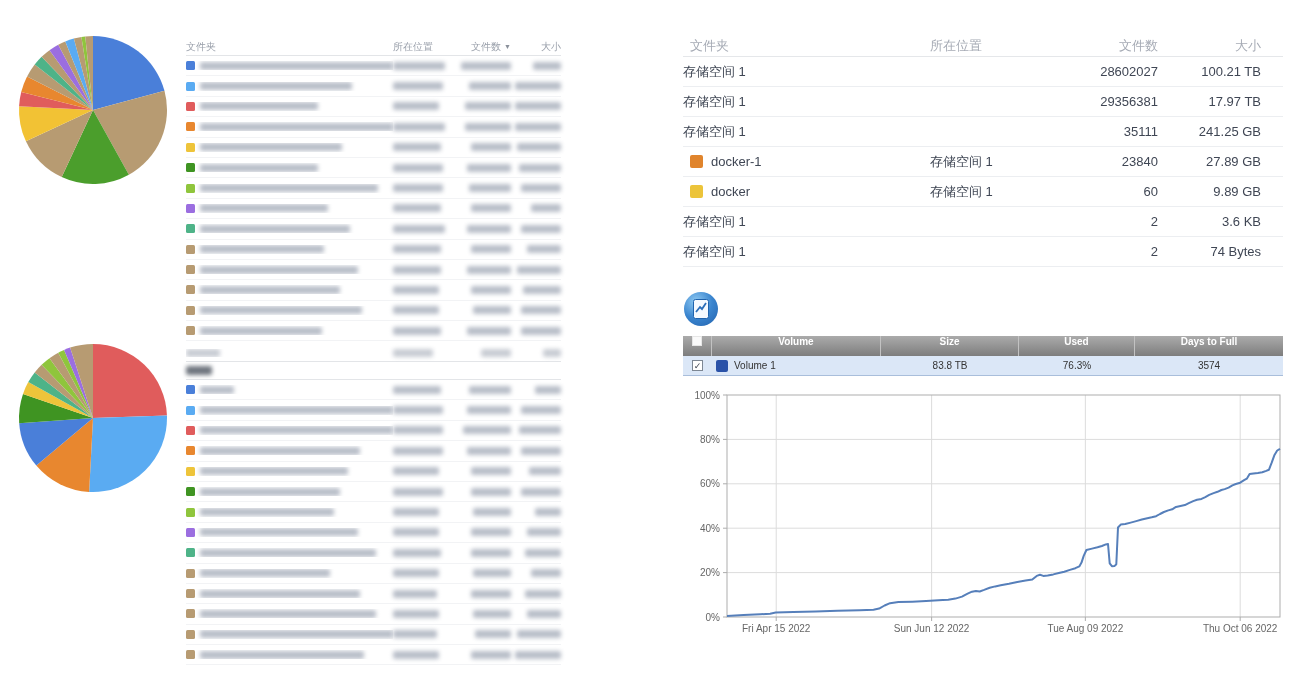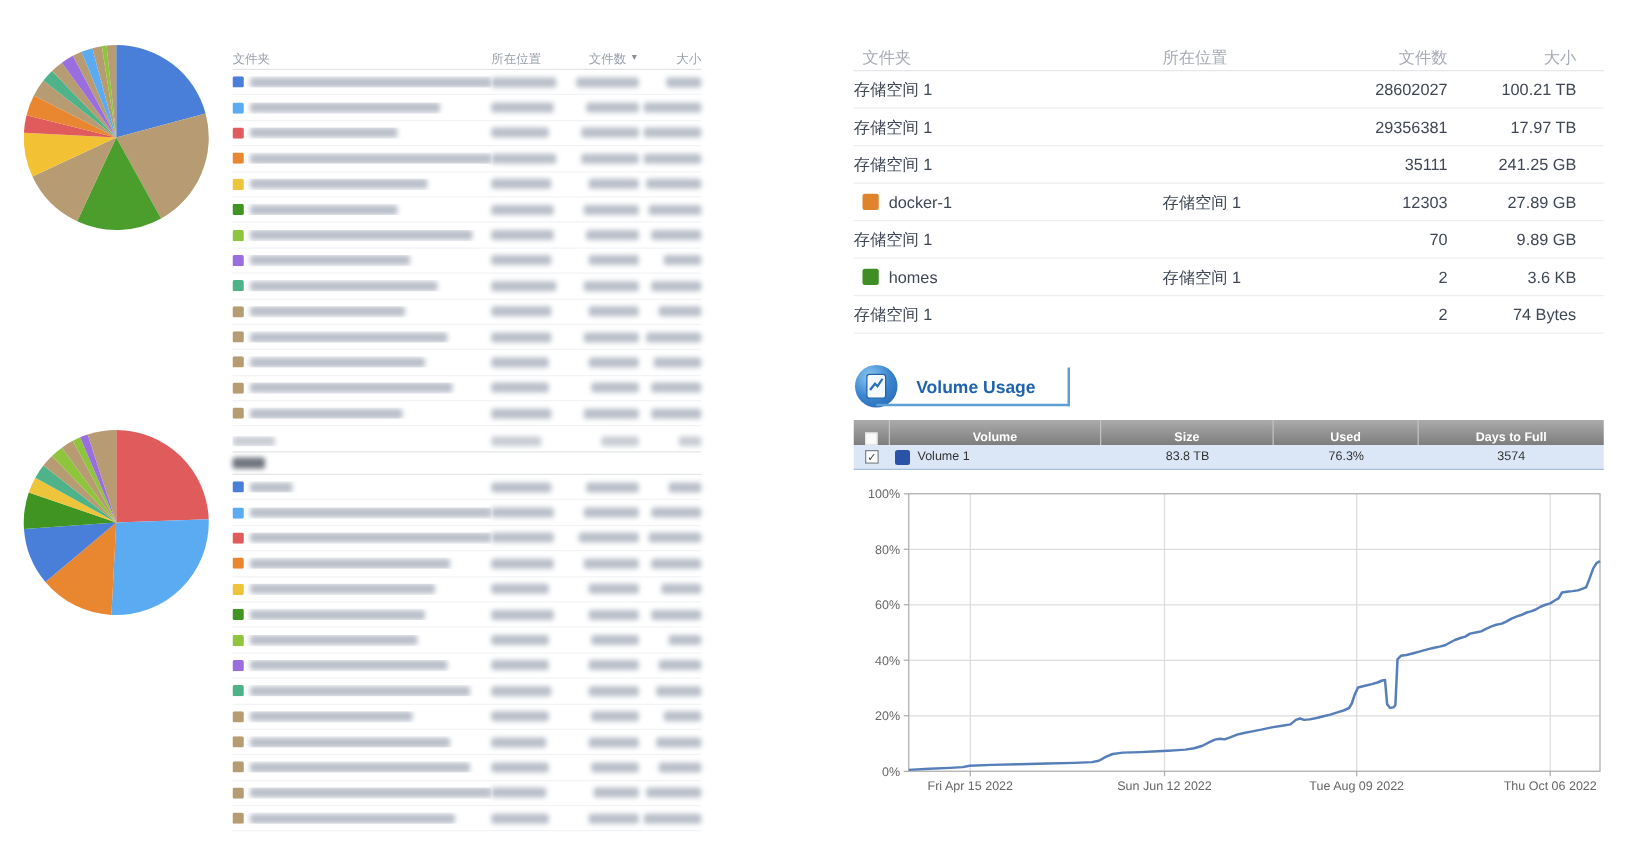--- a/index.html
+++ b/index.html
@@ -35,21 +35,21 @@
   
   .vu-tab{position:absolute;left:701px;top:294px;height:29px;padding:0 26px 0 32px;display:flex;align-items:center;
           font-weight:700;font-size:14px;color:#1f63ae;border-right:2px solid #5e9fd8;border-bottom:2px solid #5e9fd8;}
   .vu-icon{position:absolute;left:683px;top:291px;width:36px;height:36px;}
   .dl{position:absolute;left:683px;top:317px;width:600px;text-align:right;font-size:11px;color:#2f7bd9;}
   .dl a{color:#2f7bd9;text-decoration:underline;cursor:pointer;}
   .dl-icon{display:inline-block;width:12px;height:12px;border-radius:50%;background:#2f86d8;color:#fff;
            font-size:9px;line-height:12px;text-align:center;font-weight:700;margin-left:3px;vertical-align:middle;}
   .vtable{width:600px;font-size:10px;}
   .vhead{display:flex;height:20px;background:linear-gradient(#ababab,#7d7d7d);color:#fff;font-weight:700;align-items:center;}
-  .vhc{display:flex;align-items:flex-end;justify-content:center;height:100%;box-sizing:border-box;border-right:1px solid #c2c2c2;}
+  .vhc{display:flex;align-items:flex-start;justify-content:center;height:100%;box-sizing:border-box;border-right:1px solid #c2c2c2;}
   .vhc:last-child{border-right:none;}
   .vrow{display:flex;height:19px;background:#dbe7f7;color:#333;align-items:center;border-bottom:1px solid #a9bedb;}
   .vrc{display:flex;align-items:center;justify-content:center;height:100%;box-sizing:border-box;}
   .cb{width:9px;height:9px;border:1px solid #7d8794;background:#fff;font-size:9px;line-height:8px;color:#3c4350;
       display:flex;align-items:center;justify-content:center;}
   .cbh{width:8px;height:8px;border:1px solid #e6e6e6;background:#fafafa;}
   .vchip{width:12px;height:12px;border-radius:2px;margin:0 6px 0 4px;}
 
   
   .tick-label{font-family:"Liberation Sans",sans-serif;font-size:10px;fill:#666;}
@@ -580,33 +580,33 @@
           <div class="rc-loc">存储空间 1</div>
           <div class="rc-files">35111</div>
           <div class="rc-size">241.25 GB</div>
         </div>
         <div class="rrow">
           <div class="rc-name">
             <span class="rchip" style="background: rgb(224, 132, 44);"></span>
             <span>docker-1</span>
           </div>
           <div class="rc-loc">存储空间 1</div>
-          <div class="rc-files">12303</div>
+          <div class="rc-files">23840</div>
           <div class="rc-size">27.89 GB</div>
-        </div>
-        <div class="rrow">
-          <div class="rc-loc">存储空间 1</div>
-          <div class="rc-files">70</div>
-          <div class="rc-size">9.89 GB</div>
         </div>
         <div class="rrow">
           <div class="rc-name">
-            <span class="rchip" style="background: rgb(62, 142, 36);"></span>
-            <span>homes</span>
-          </div>
+            <span class="rchip" style="background: rgb(236, 196, 58);"></span>
+            <span>docker</span>
+          </div>
+          <div class="rc-loc">存储空间 1</div>
+          <div class="rc-files">60</div>
+          <div class="rc-size">9.89 GB</div>
+        </div>
+        <div class="rrow">
           <div class="rc-loc">存储空间 1</div>
           <div class="rc-files">2</div>
           <div class="rc-size">3.6 KB</div>
         </div>
         <div class="rrow">
           <div class="rc-loc">存储空间 1</div>
           <div class="rc-files">2</div>
           <div class="rc-size">74 Bytes</div>
         </div>
       </div>
@@ -617,23 +617,20 @@
       <radialGradient id="vuGrad" cx="35%" cy="28%" r="80%">
         <stop offset="0%" stop-color="#8ec9f2"></stop>
           <stop offset="60%" stop-color="#3a85cf"></stop>
           <stop offset="100%" stop-color="#2a6db8"></stop>
       </radialGradient>
     </defs>
     <circle cx="18" cy="18" r="17" fill="url(#vuGrad)"></circle>
     <rect x="10.5" y="8.5" width="15" height="19" rx="2" fill="#f4f9ff" stroke="#1f63ae" stroke-width="1"></rect>
     <polyline points="13,21 17,16 19,18 23,12" fill="none" stroke="#2a6db8" stroke-width="1.8"></polyline>
   </svg>
-  <div class="vu-tab">
-    <span>Volume Usage</span>
-  </div>
 
 
   <div class="vtable abs" style="left:683px;top:336px">
     <div class="vhead">
       <div class="vhc" style="flex:0 0 29px">
           <span class="cbh"></span>
         </div>
       <div class="vhc" style="flex:0 0 169px">
           <span>Volume</span>
         </div>

